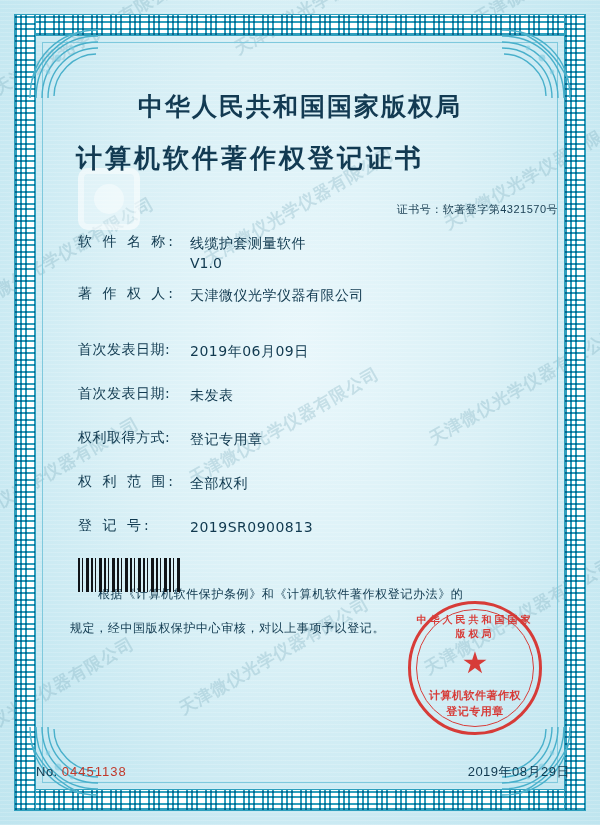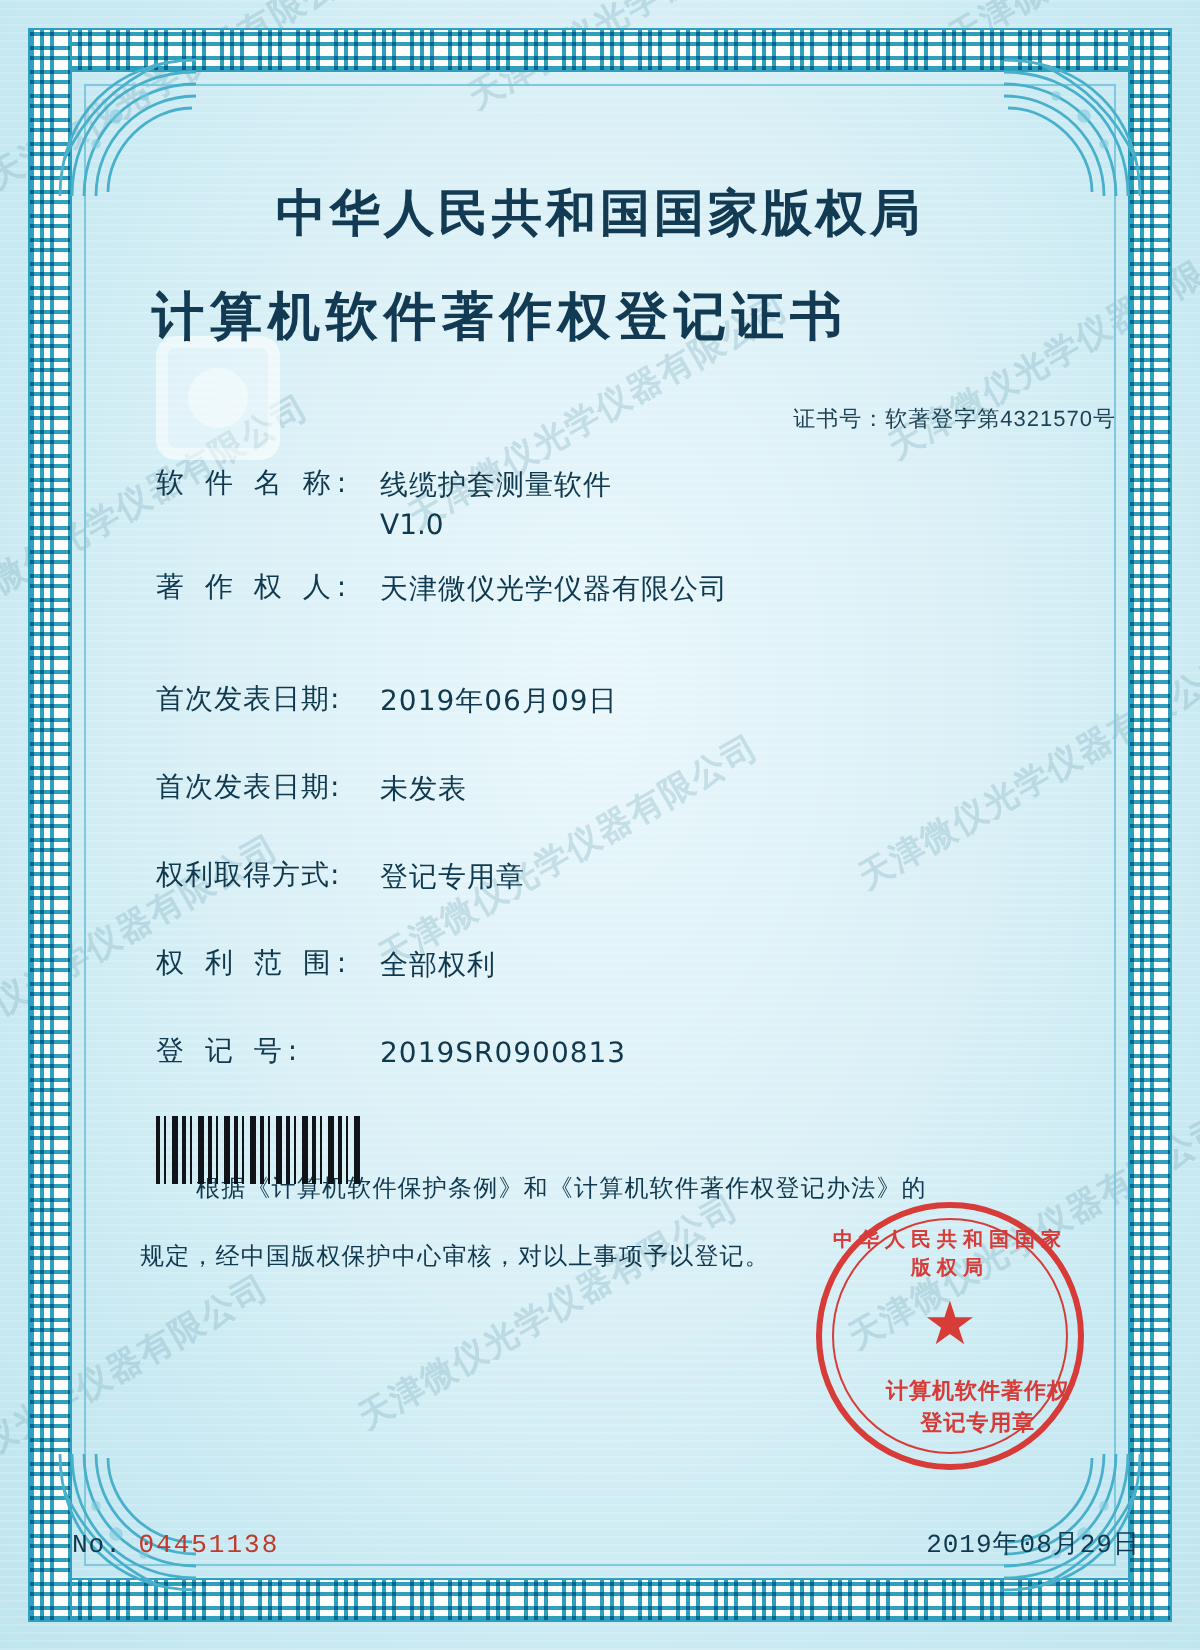--- a/index.html
+++ b/index.html
@@ -264,21 +264,21 @@
     width: 100%;
     text-align: center;
     font-size: 10px;
     color: #d8241f;
     letter-spacing: 3px;
     font-family: "DejaVu Serif", "Liberation Serif", serif;
     font-weight: bold;
   }
   .seal .seal-line1, .seal .seal-line2 {
     position: absolute;
-    left: 14px;
+    left: 0;
     width: 100%;
     text-align: center;
     font-size: 11px;
     color: #d8241f;
     font-weight: bold;
     letter-spacing: 0.5px;
     font-family: "DejaVu Sans", "Liberation Sans", sans-serif;
   }
   .seal .seal-line1 { top: 84px; }
   .seal .seal-line2 { top: 100px; }
@@ -287,21 +287,21 @@
   .footer {
     position: absolute;
     left: 36px;
     right: 30px;
     bottom: 44px;
     display: flex;
     justify-content: space-between;
     align-items: baseline;
     font-size: 13px;
     color: #10394f;
-    font-family: Liberation Mono, monospace;
+    font-family: Liberation Sans, sans-serif;
     letter-spacing: 0.5px;
   }
   .footer .no-value { color: #c0392b; letter-spacing: 1px; }
 </style>
 </head>
 <body>
 
 <div id="certificate">
 
   <div class="texture"></div>

